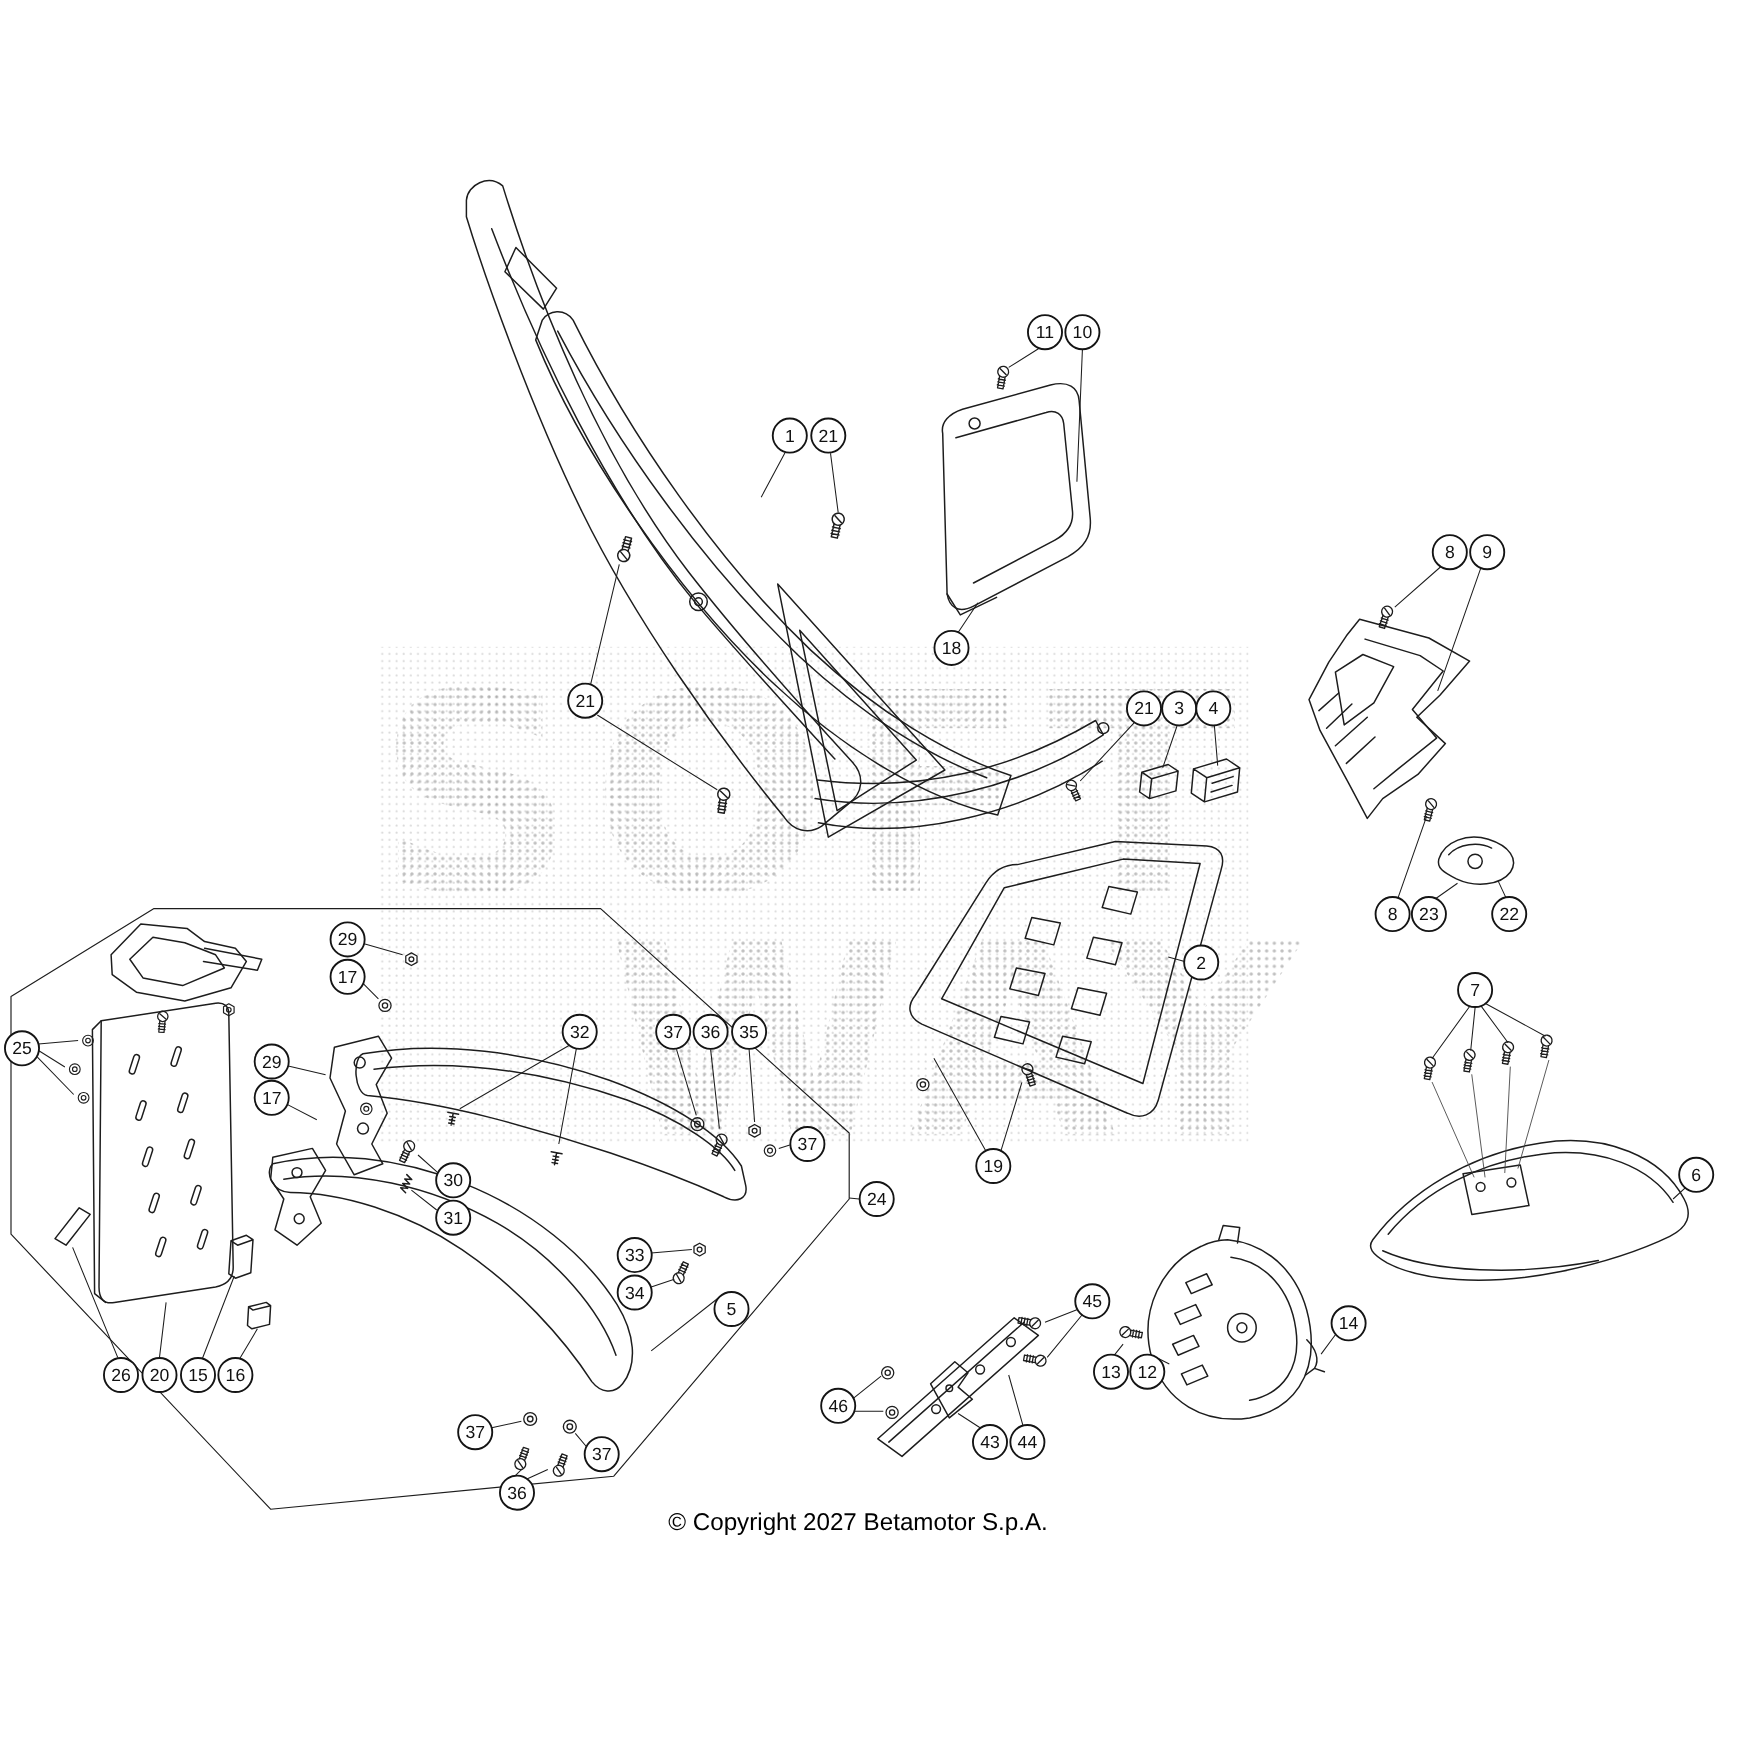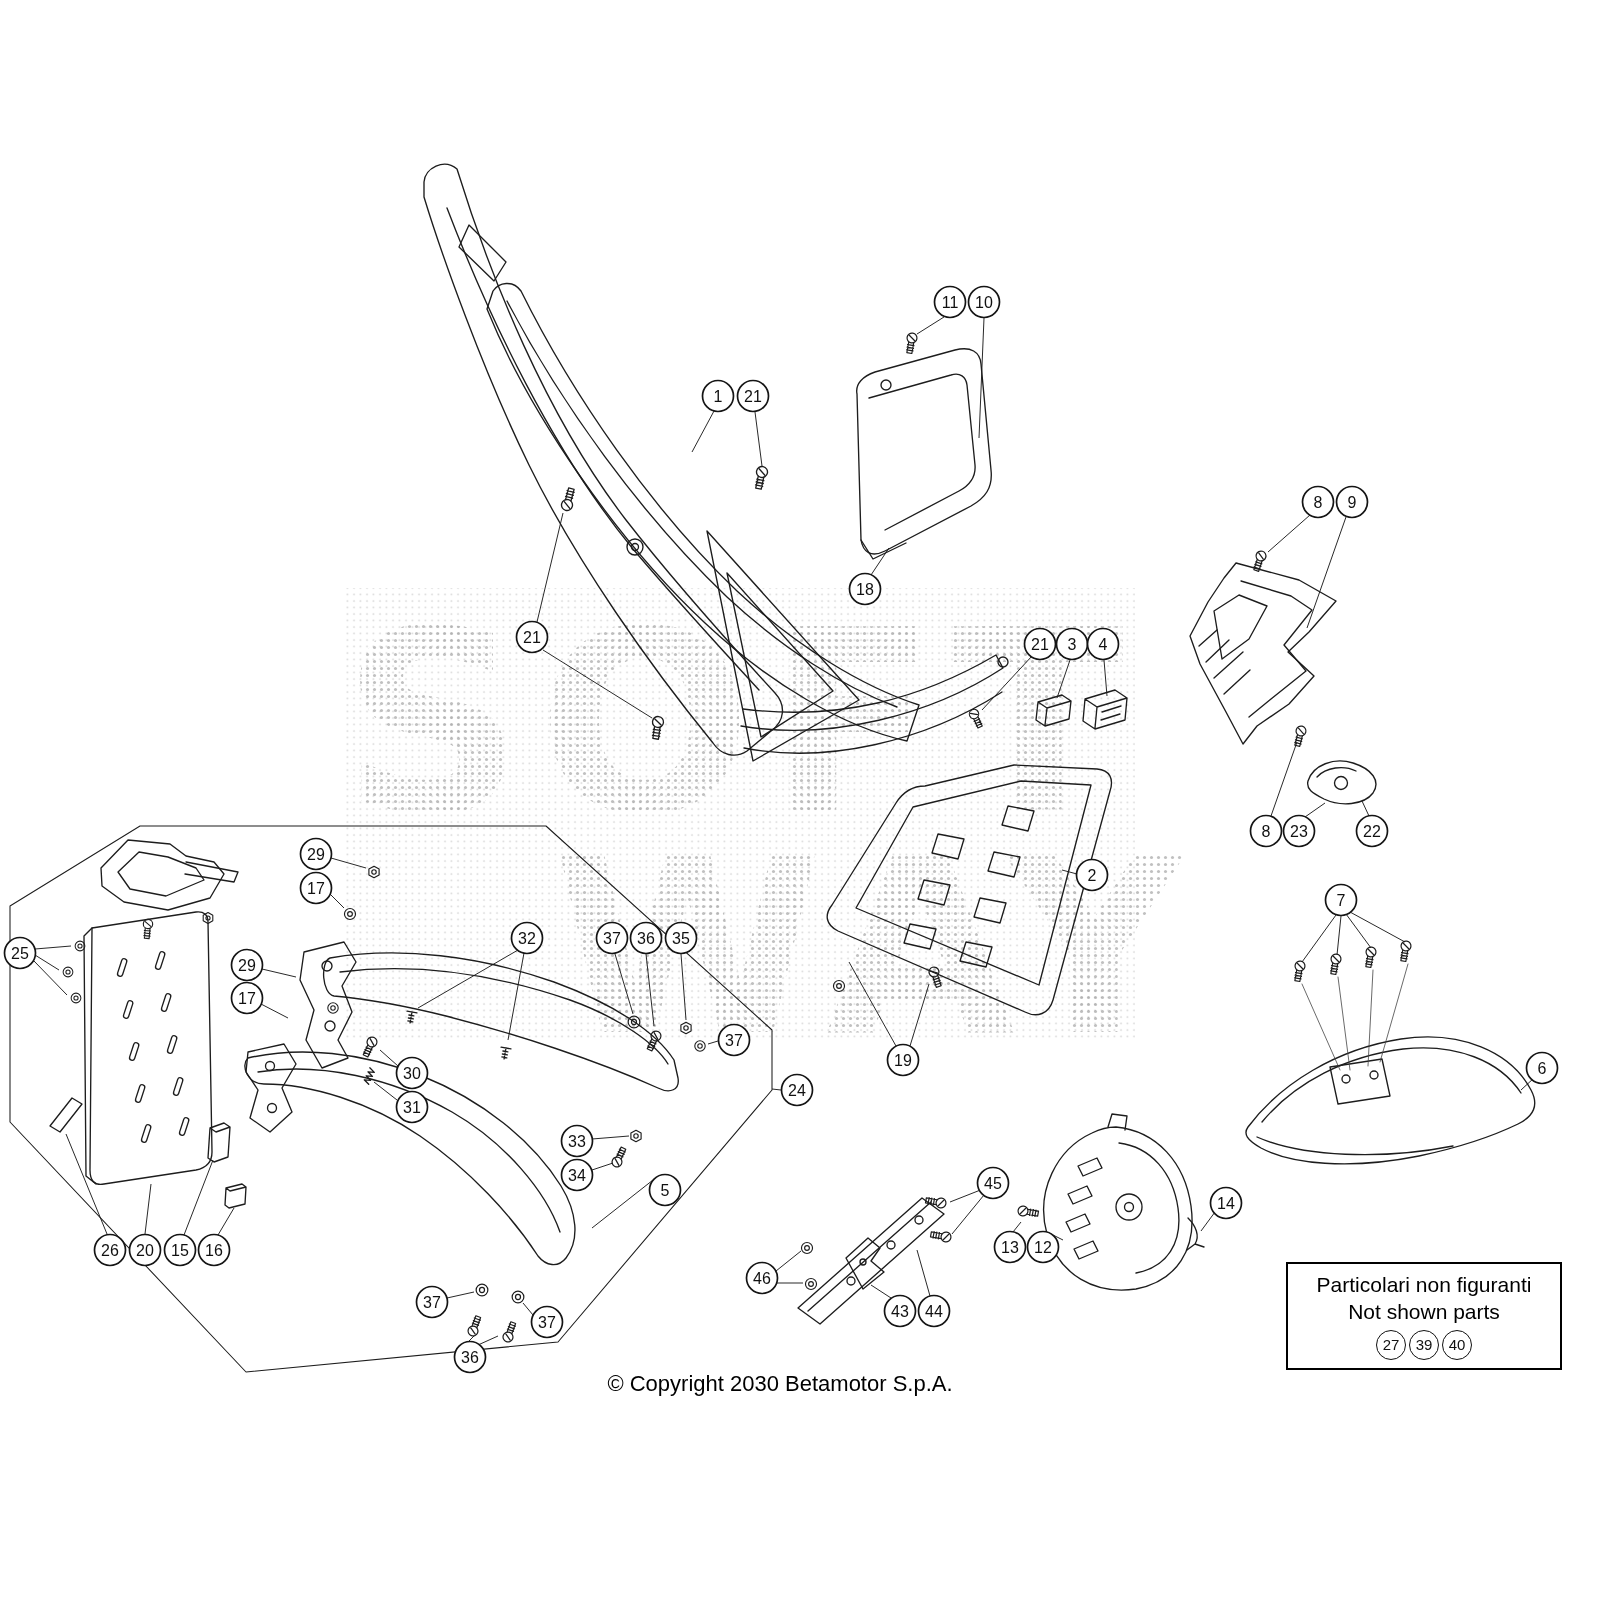--- a/index.html
+++ b/index.html
@@ -453,25 +453,16 @@
           <circle cx="900" cy="1311" r="15.5"></circle>
           <text x="900" y="1316.5">43</text>
         </g>
         <g>
           <circle cx="934" cy="1311" r="15.5"></circle>
           <text x="934" y="1316.5">44</text>
         </g>
       </g>
   </svg>
 
-  <div class="copyright">© Copyright 2030 Betamotor S.p.A.</div>
-
-  <div class="notshown">
-    <div class="nb-line">Particolari non figuranti</div>
-    <div class="nb-line">Not shown parts</div>
-    <div class="nb-items">
-      <span class="nb-circle">27</span>
-      <span class="nb-circle">39</span>
-      <span class="nb-circle">40</span>
-    </div>
-  </div>
+  <div class="copyright">© Copyright 2027 Betamotor S.p.A.</div>
+
 
 </div>
 
 </body></html>

